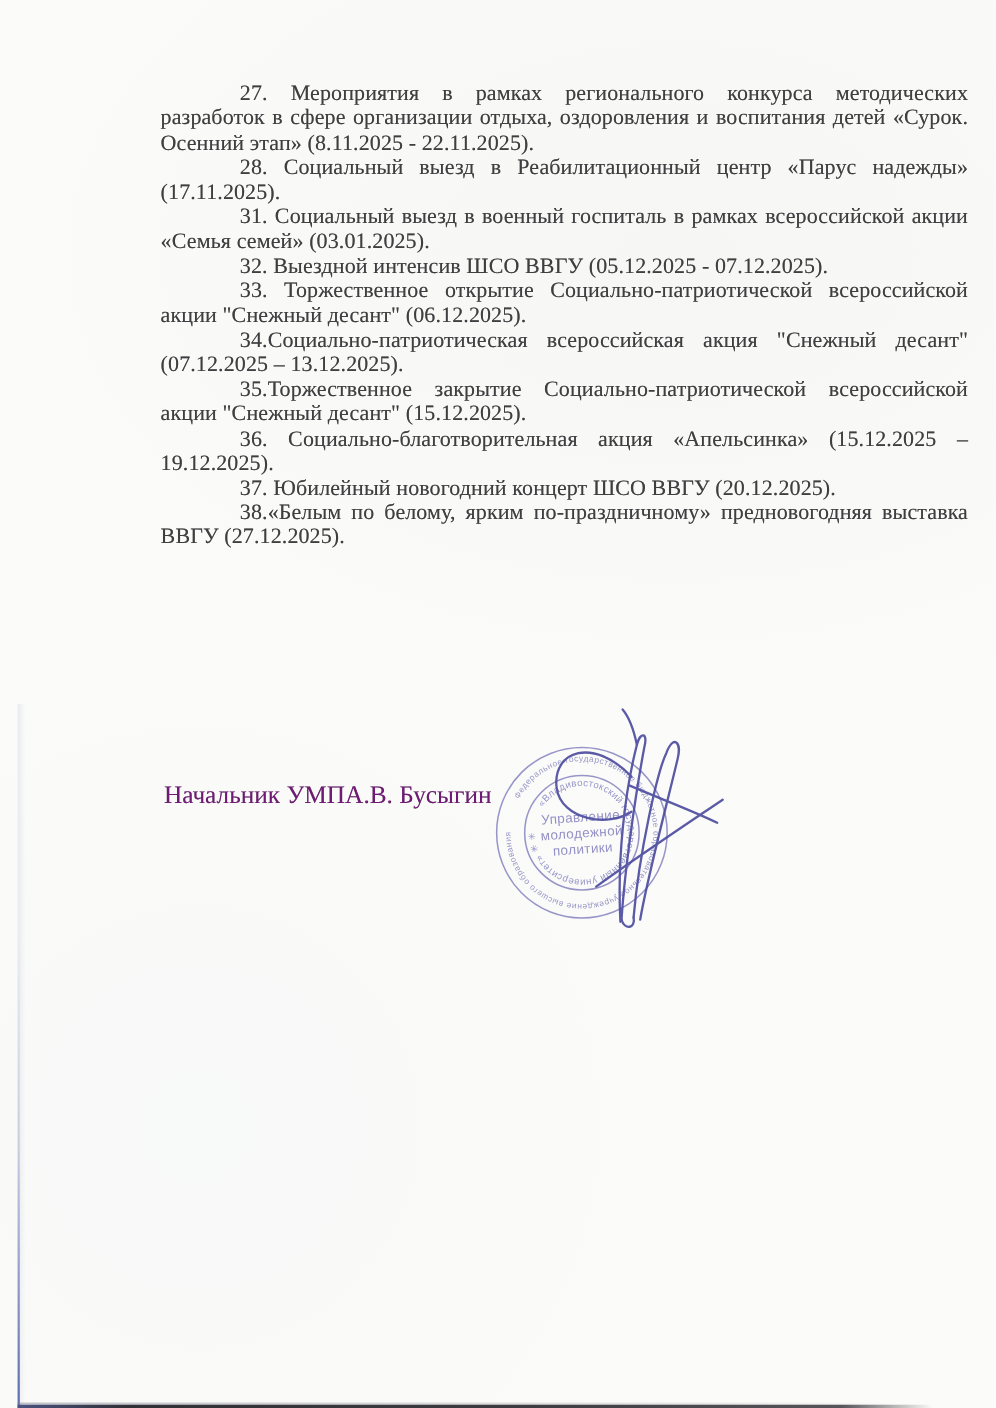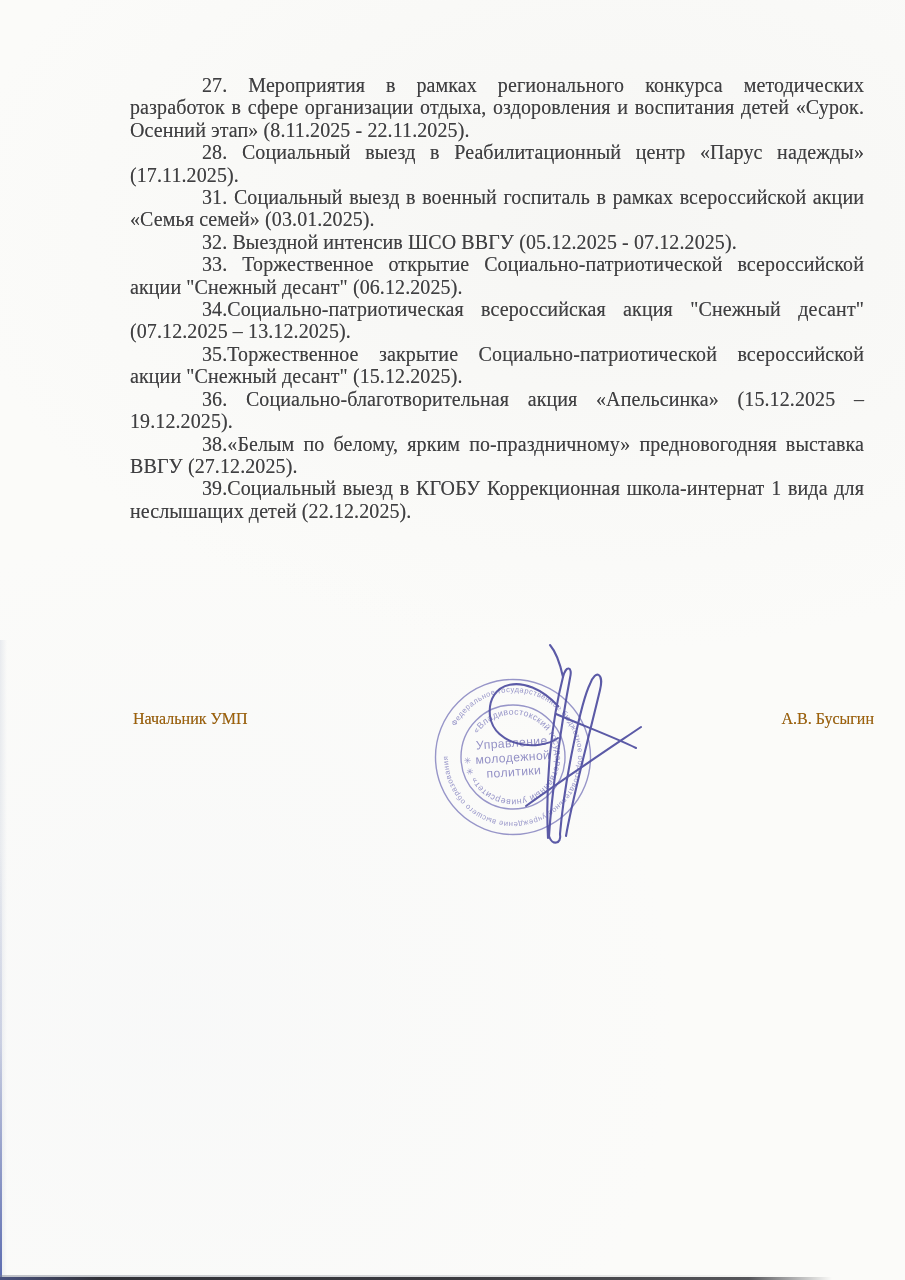--- a/index.html
+++ b/index.html
@@ -6,40 +6,40 @@
   body {
     width: 905px; height: 1280px;
     position: relative;
     overflow: hidden;
     background:
       radial-gradient(1100px 700px at 68% 18%, rgba(242,242,240,0.55), rgba(242,242,240,0) 60%),
       radial-gradient(900px 900px at 20% 80%, rgba(246,247,248,0.6), rgba(246,247,248,0) 55%),
       #fbfbf9;
     font-family: "Liberation Serif", serif;
   }
-  .page { position: absolute; inset: 0; }
+  .page { position: absolute; inset: 0; margin-left: 16px; }
 
   
   .doc-text {
     position: absolute;
     left: 130px; top: 74px; width: 734px;
     font-size: 20px; line-height: 22.4px;
     color: #3f3f41;
     text-align: justify;
     letter-spacing: 0.1px;
     text-shadow: 0 0 0.6px rgba(63,63,65,0.55);
   }
   .doc-text p { margin: 0; text-indent: 72px; }
 
   
   .sig-row {
     position: absolute;
     left: 133px; right: 31px; top: 710px;
-    display: flex; justify-content: space-between;
-    font-size: 16px; color: #a16207;
+    display: flex; 
+    font-size: 23px; color: #701a75;
     text-shadow: 0 0 0.6px rgba(63,63,65,0.5);
   }
 
   
   .stamp-svg { position: absolute; left: 431px; top: 675px; opacity: 0.88; }
   .stamp-svg text { font-family: "Liberation Sans", sans-serif; }
   .sign-svg { position: absolute; left: 470px; top: 638px; }
 
   
   .edge-bottom {
@@ -67,22 +67,22 @@
 
   <div class="doc-text">
     <p>27. Мероприятия в рамках регионального конкурса методических разработок в сфере организации отдыха, оздоровления и воспитания детей «Сурок. Осенний этап» (8.11.2025 - 22.11.2025).</p>
     <p>28. Социальный выезд в Реабилитационный центр «Парус надежды» (17.11.2025).</p>
     <p>31. Социальный выезд в военный госпиталь в рамках всероссийской акции «Семья семей» (03.01.2025).</p>
     <p>32. Выездной интенсив ШСО ВВГУ (05.12.2025 - 07.12.2025).</p>
     <p>33. Торжественное открытие Социально-патриотической всероссийской акции "Снежный десант" (06.12.2025).</p>
     <p>34.Социально-патриотическая всероссийская акция "Снежный десант" (07.12.2025 – 13.12.2025).</p>
     <p>35.Торжественное закрытие Социально-патриотической всероссийской акции "Снежный десант" (15.12.2025).</p>
     <p>36. Социально-благотворительная акция «Апельсинка» (15.12.2025 – 19.12.2025).</p>
+    <p>37. Юбилейный новогодний концерт ШСО ВВГУ (20.12.2025).</p>
     <p>38.«Белым по белому, ярким по-праздничному» предновогодняя выставка ВВГУ (27.12.2025).</p>
-    <p>39.Социальный выезд в КГОБУ Коррекционная школа-интернат 1 вида для неслышащих детей (22.12.2025).</p>
   </div>
 
   <div class="sig-row">
     <span>Начальник УМП</span>
     <span>А.В. Бусыгин</span>
   </div>
 
   <svg class="stamp-svg" width="164" height="164" viewBox="0 0 164 164">
     <g stroke="#8a88c2" fill="none" stroke-width="1.4">
       <circle cx="82" cy="82" r="77.5"></circle>

